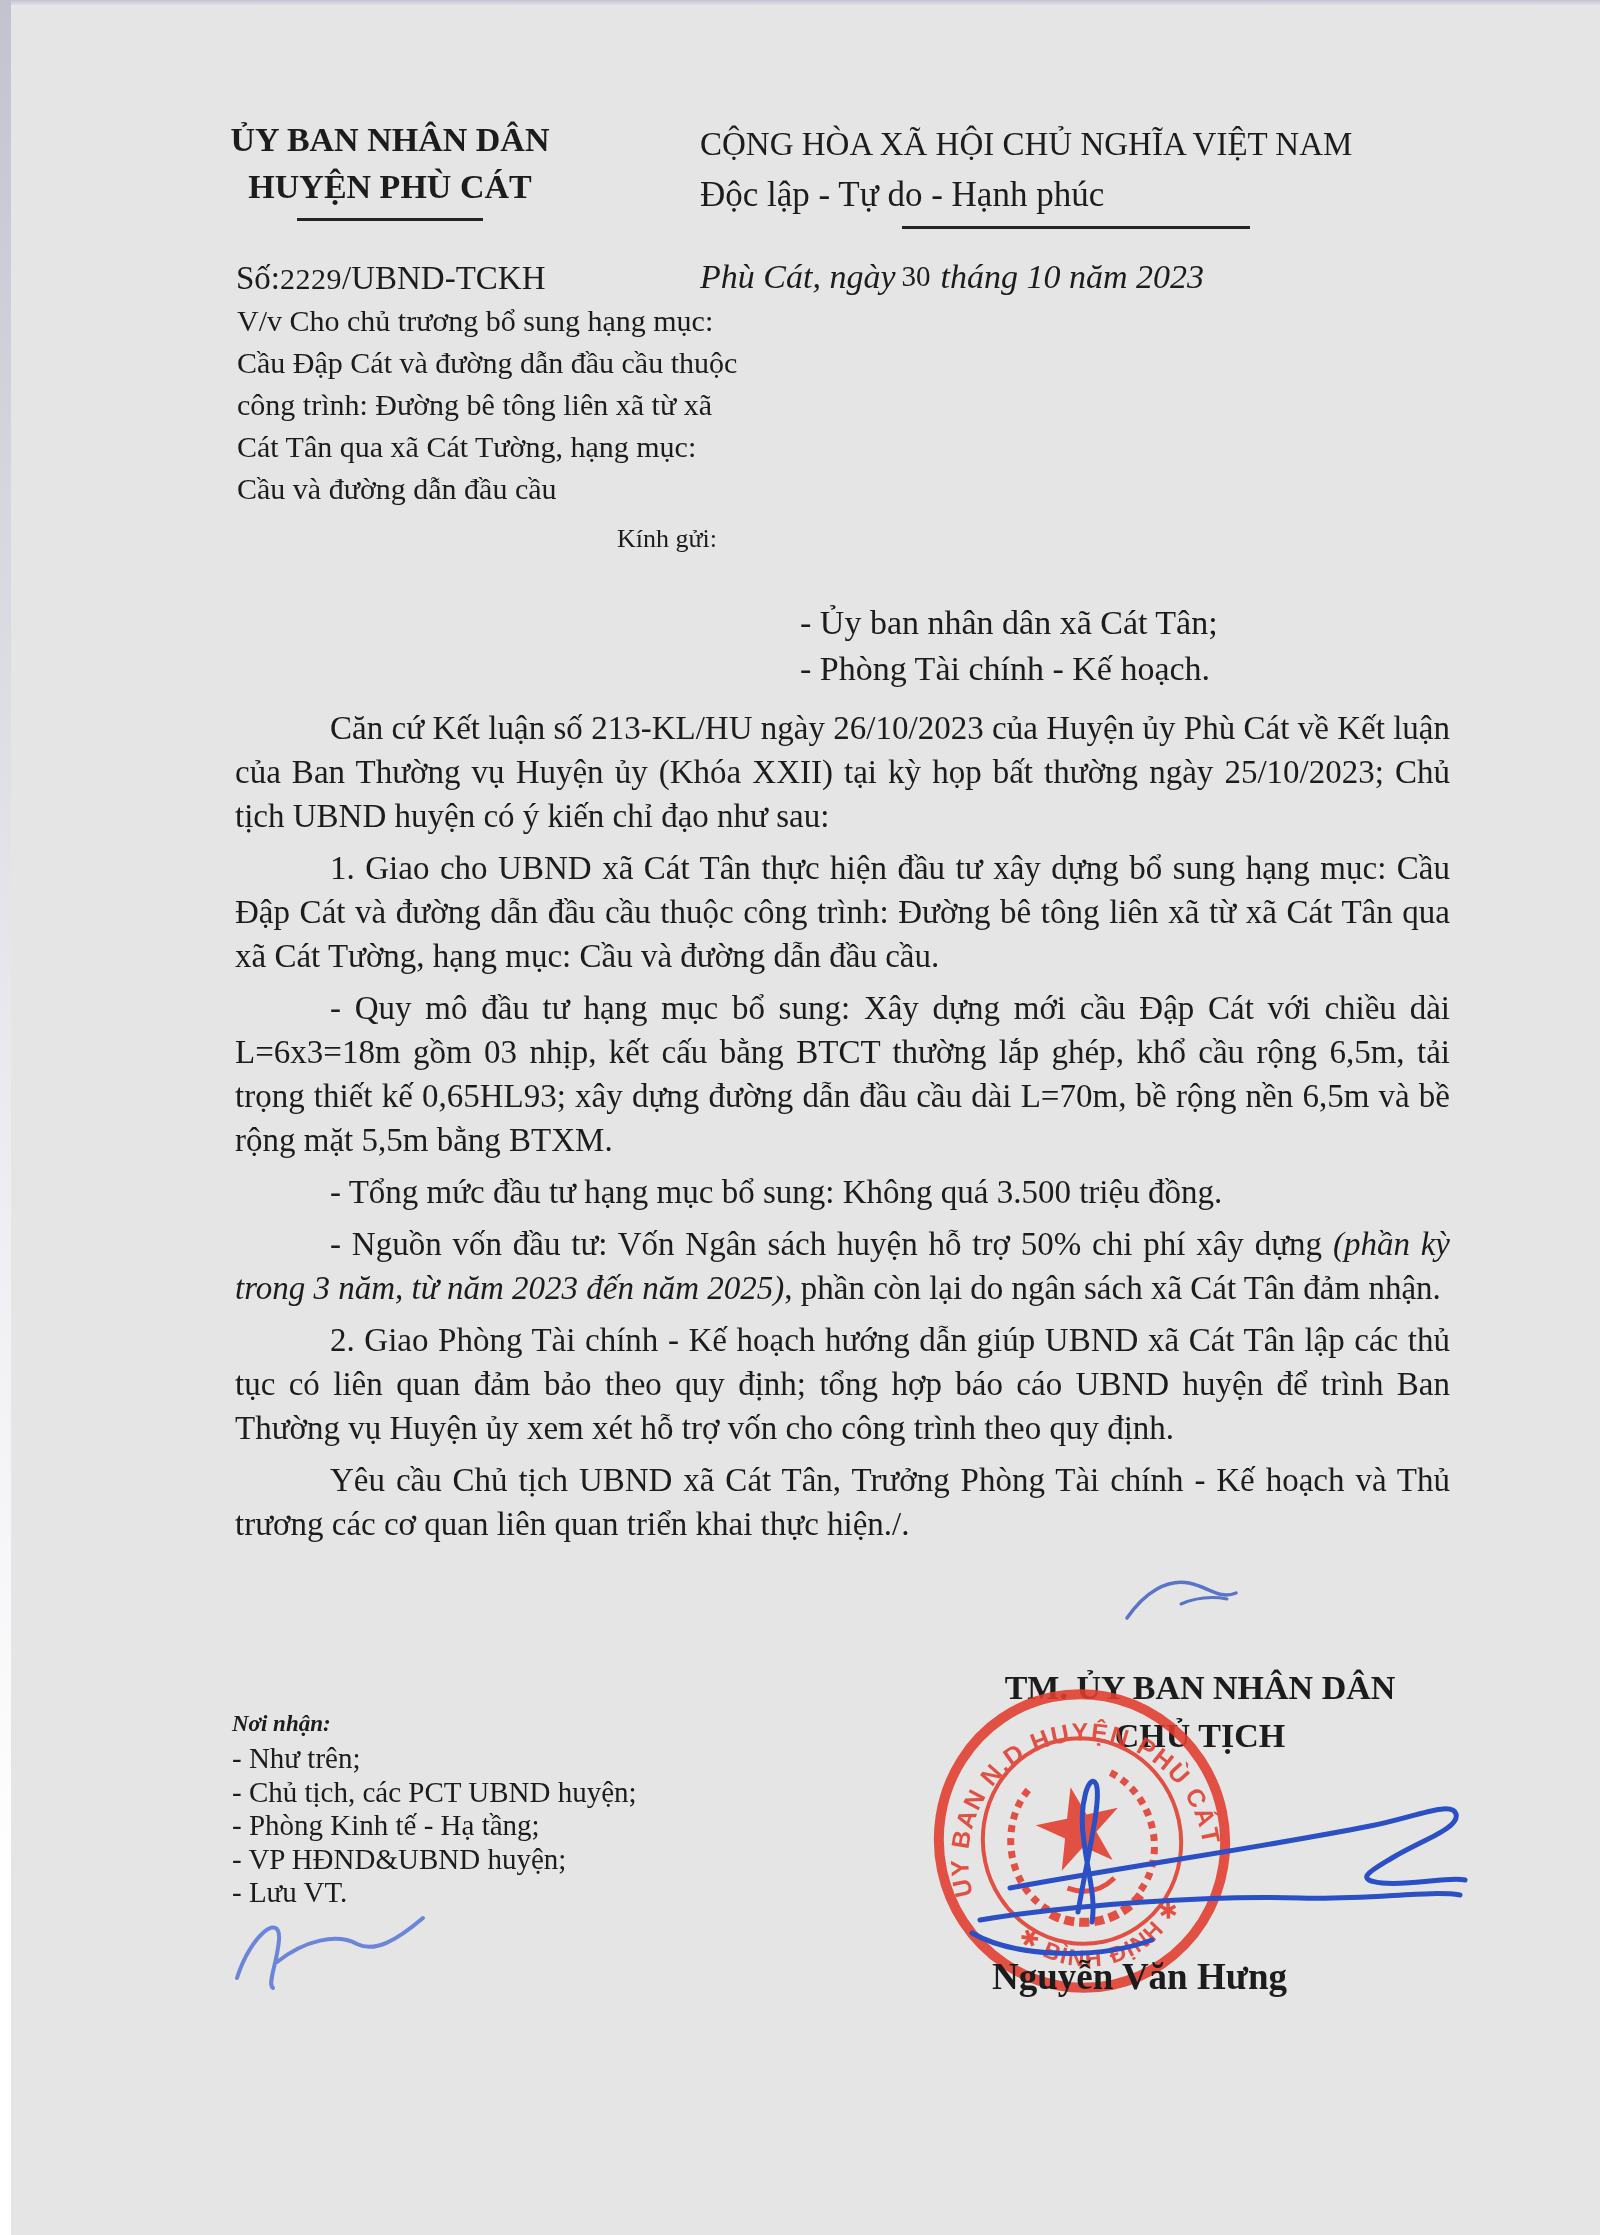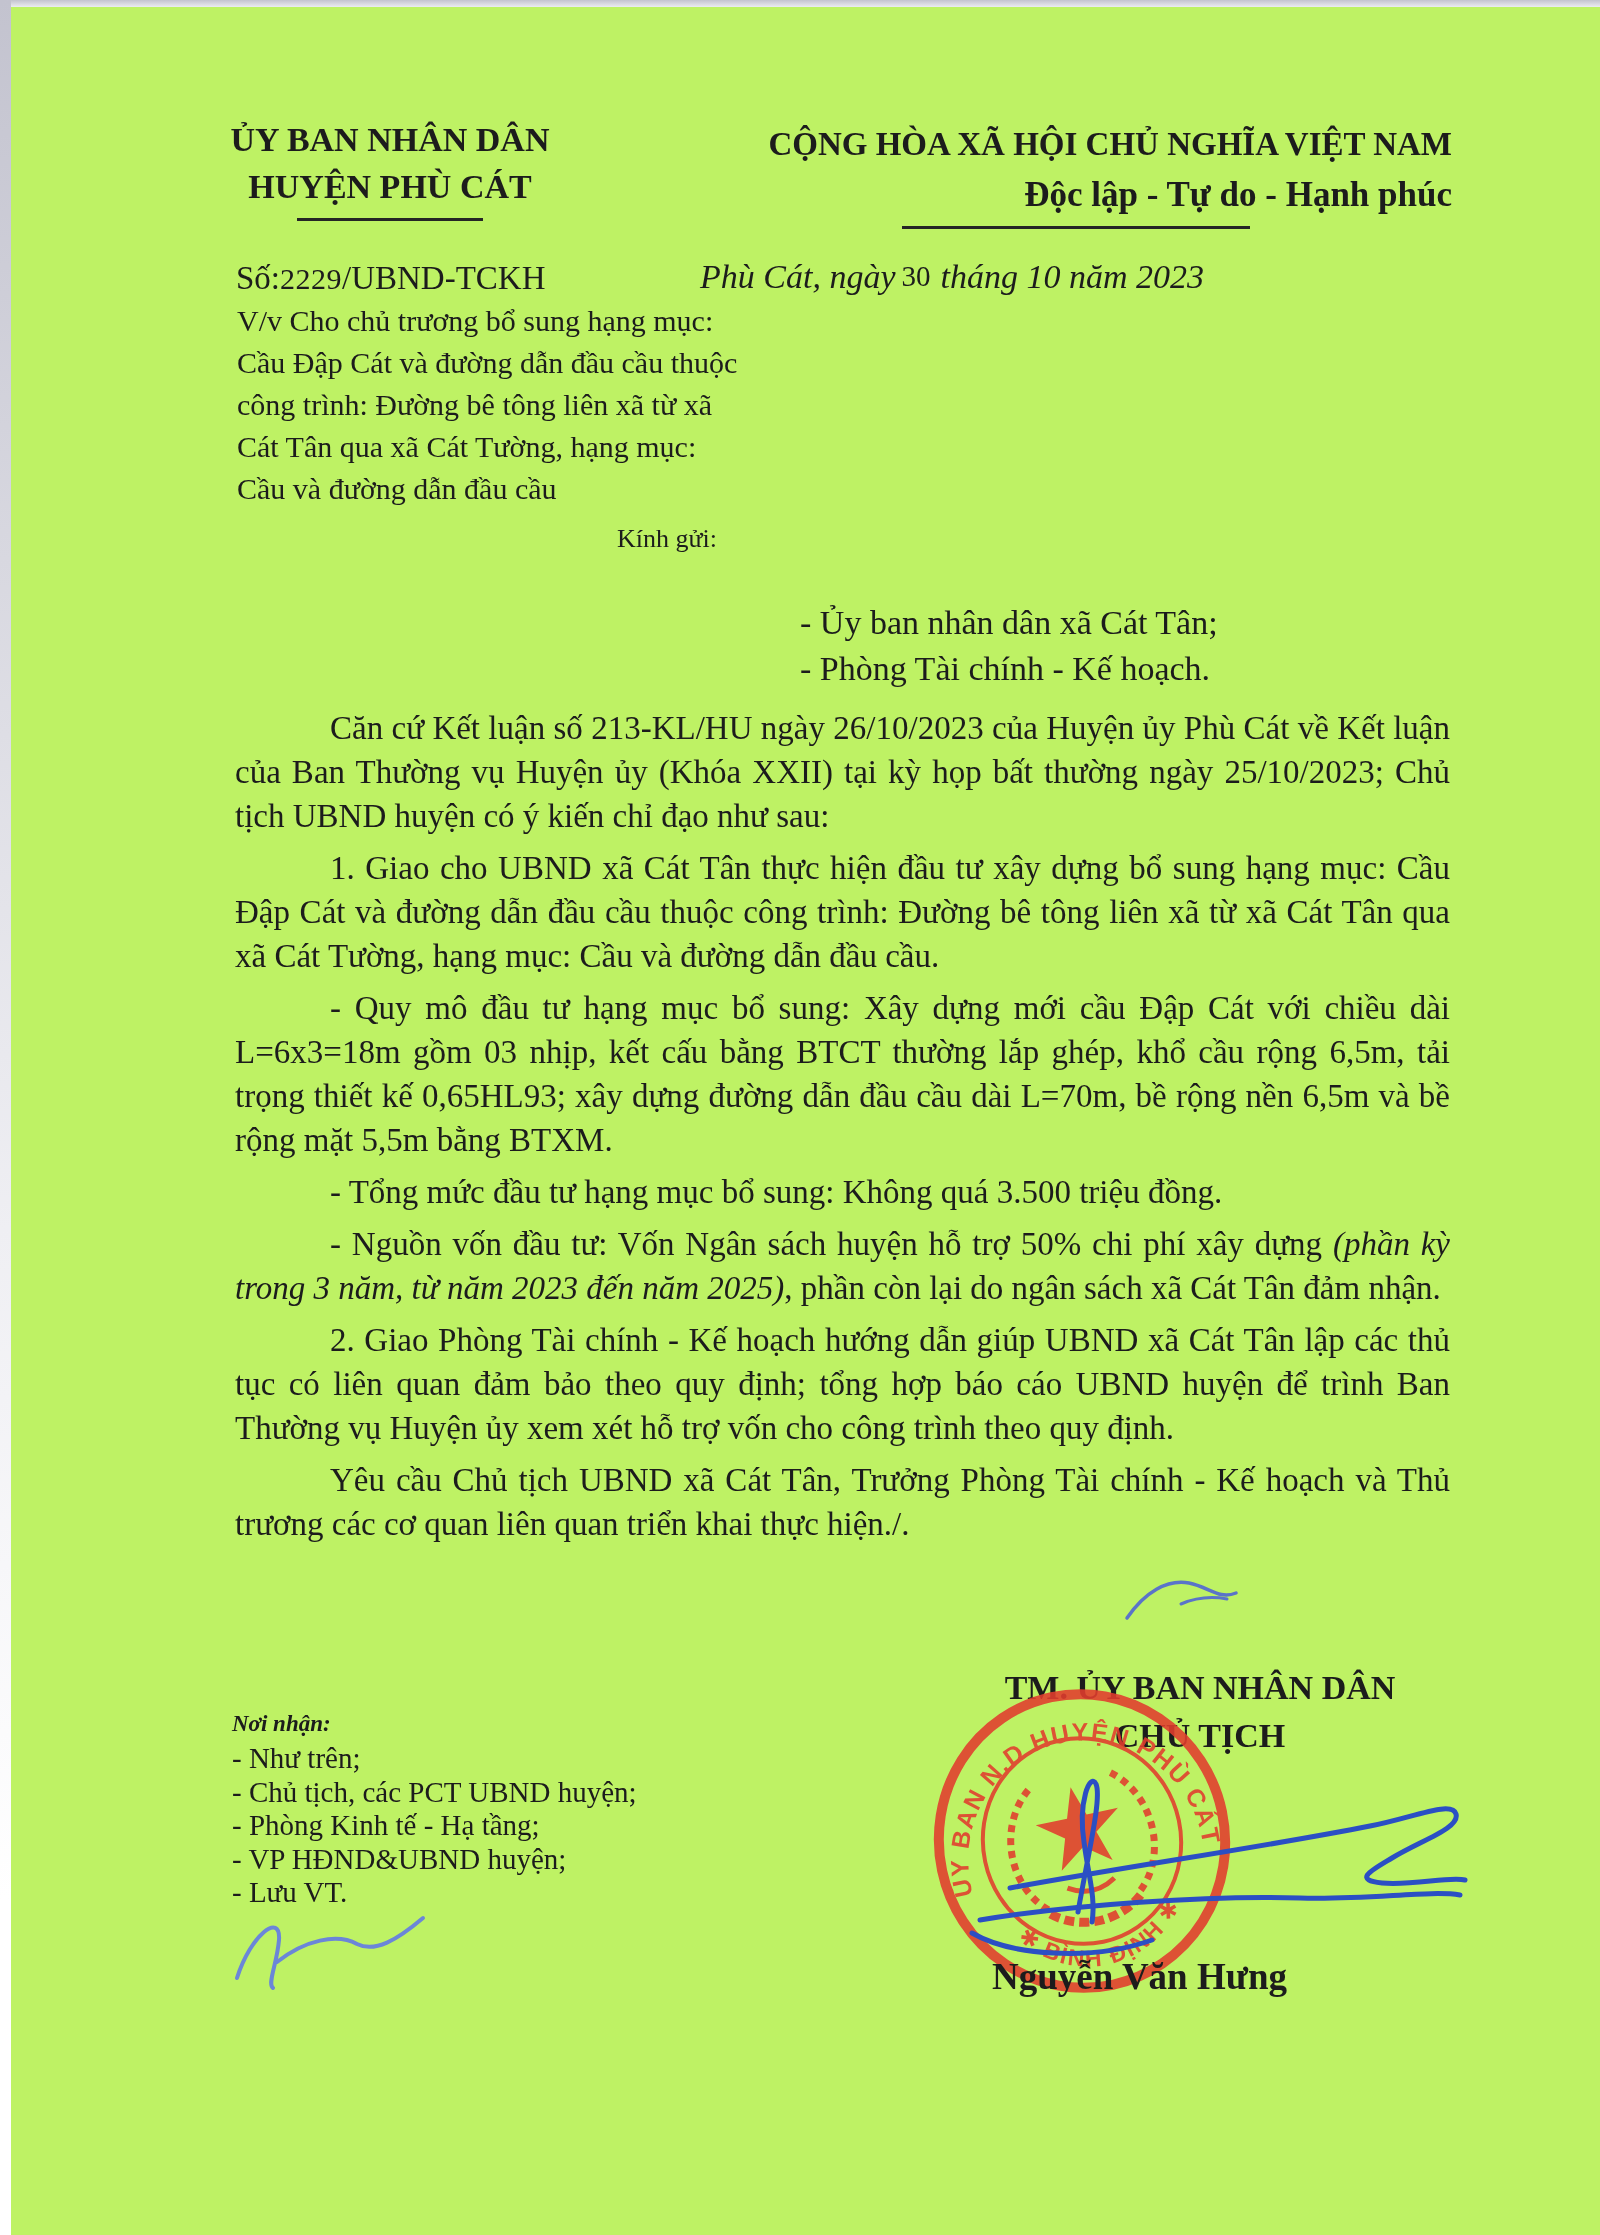--- a/index.html
+++ b/index.html
@@ -1,26 +1,26 @@
 <!DOCTYPE html>
 <html><head>
 <meta charset="utf-8">
 <style>
   html,body{margin:0;padding:0;background:#fff;}
   .page{
-    position:relative;width:1600px;height:2235px;background:#bef264;overflow:hidden;
+    position:relative;width:1600px;height:2235px;background:#e5e5e5;overflow:hidden;
     font-family:"Liberation Serif","DejaVu Serif",serif;color:#1c1c1c;
   }
   .edge-top{position:absolute;top:0;left:0;width:100%;height:7px;
     background:linear-gradient(to bottom,#c3c3cf,#ececf1);}
   .edge-left{position:absolute;top:0;left:0;width:11px;height:100%;
     background:linear-gradient(to bottom,#c3c3cf 0%,#d8d8e0 25%,#efeff3 55%,#ffffff 85%);}
   .hdr-left{position:absolute;top:116px;left:168px;width:444px;text-align:center;
     font-weight:bold;font-size:34px;line-height:47px;}
-  .hdr-right{position:absolute;top:122px;left:700px;width:752px;text-align:right;font-weight:bold;}
+  .hdr-right{position:absolute;top:122px;left:700px;width:752px;text-align:left;font-weight:normal;}
   .hdr-right .l1{font-size:33px;line-height:44px;}
   .hdr-right .l2{font-size:35px;line-height:46px;margin-top:6px;}
   .rule{height:3px;background:#252525;margin:8px auto 0;}
   .rule.left{width:186px;}
   .rule.right{width:348px;}
   .doc-number{position:absolute;top:260px;left:236px;font-size:33px;white-space:nowrap;}
   .doc-number .num{font-size:30px;letter-spacing:.5px;}
   .place-date{position:absolute;top:258px;left:700px;width:752px;
     font-style:italic;font-size:34px;white-space:nowrap;}
   .place-date .day{font-style:normal;font-size:29px;margin:0 10px 0 6px;position:relative;top:-2px;}

